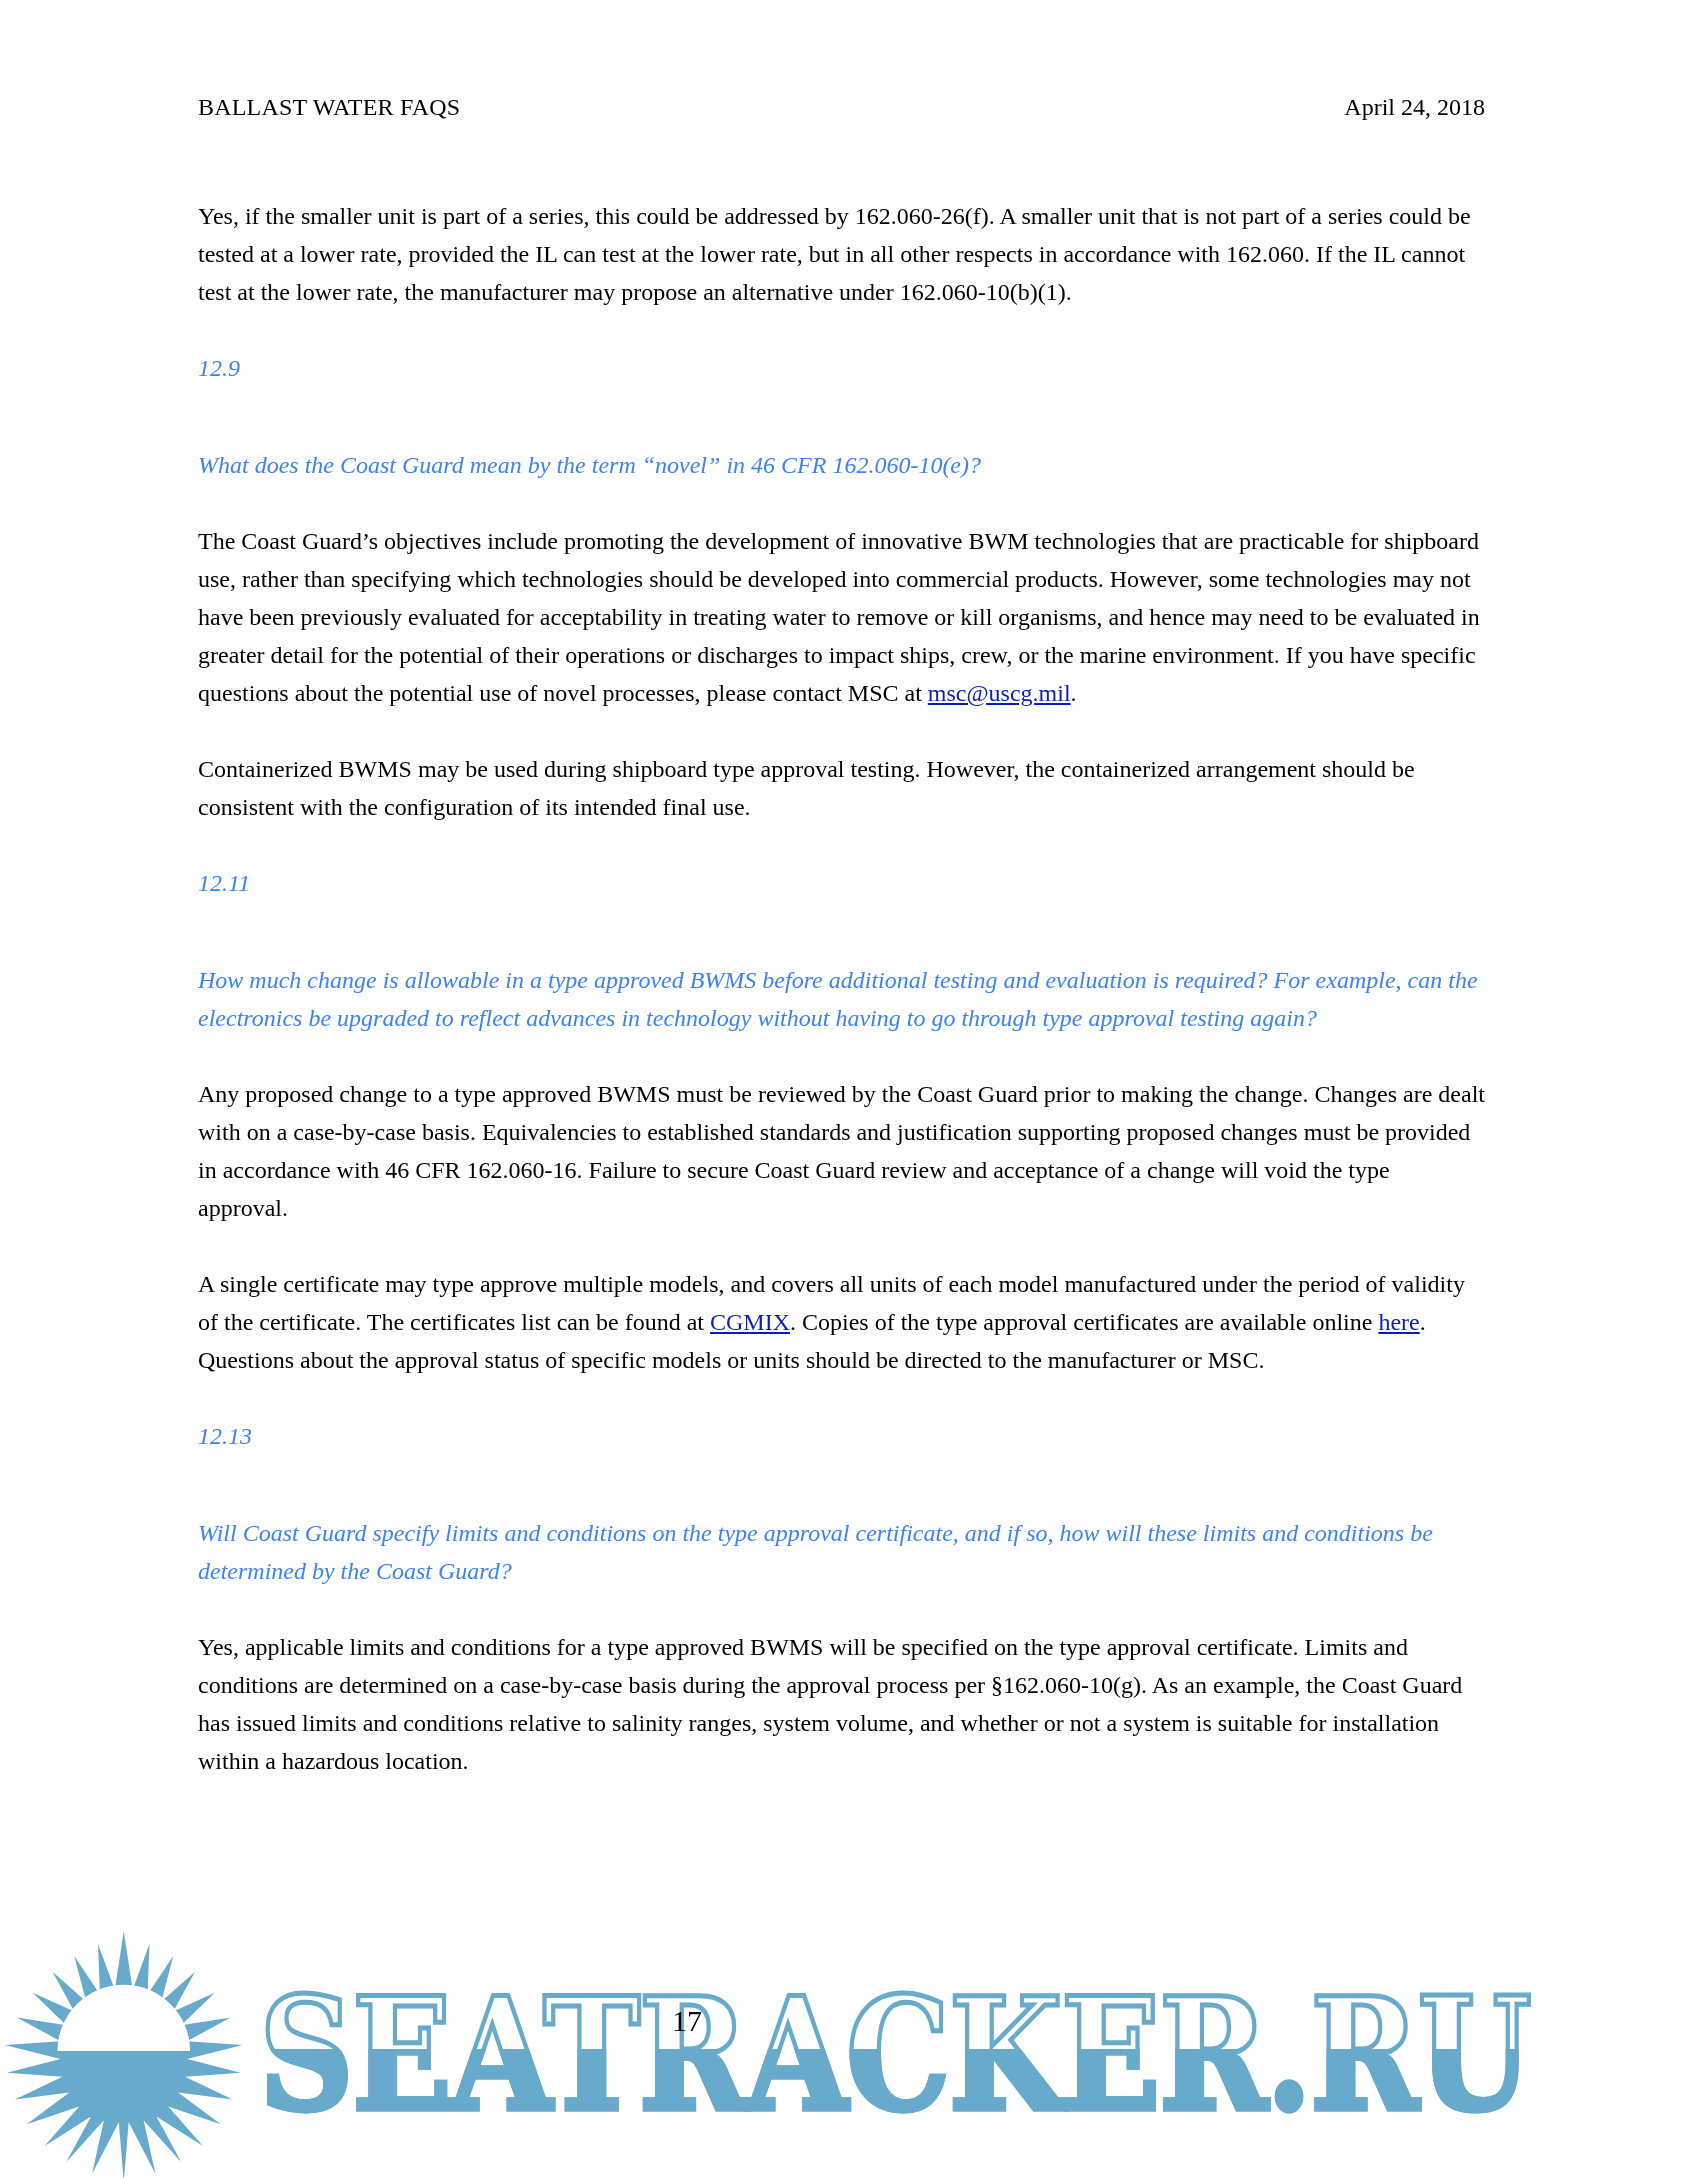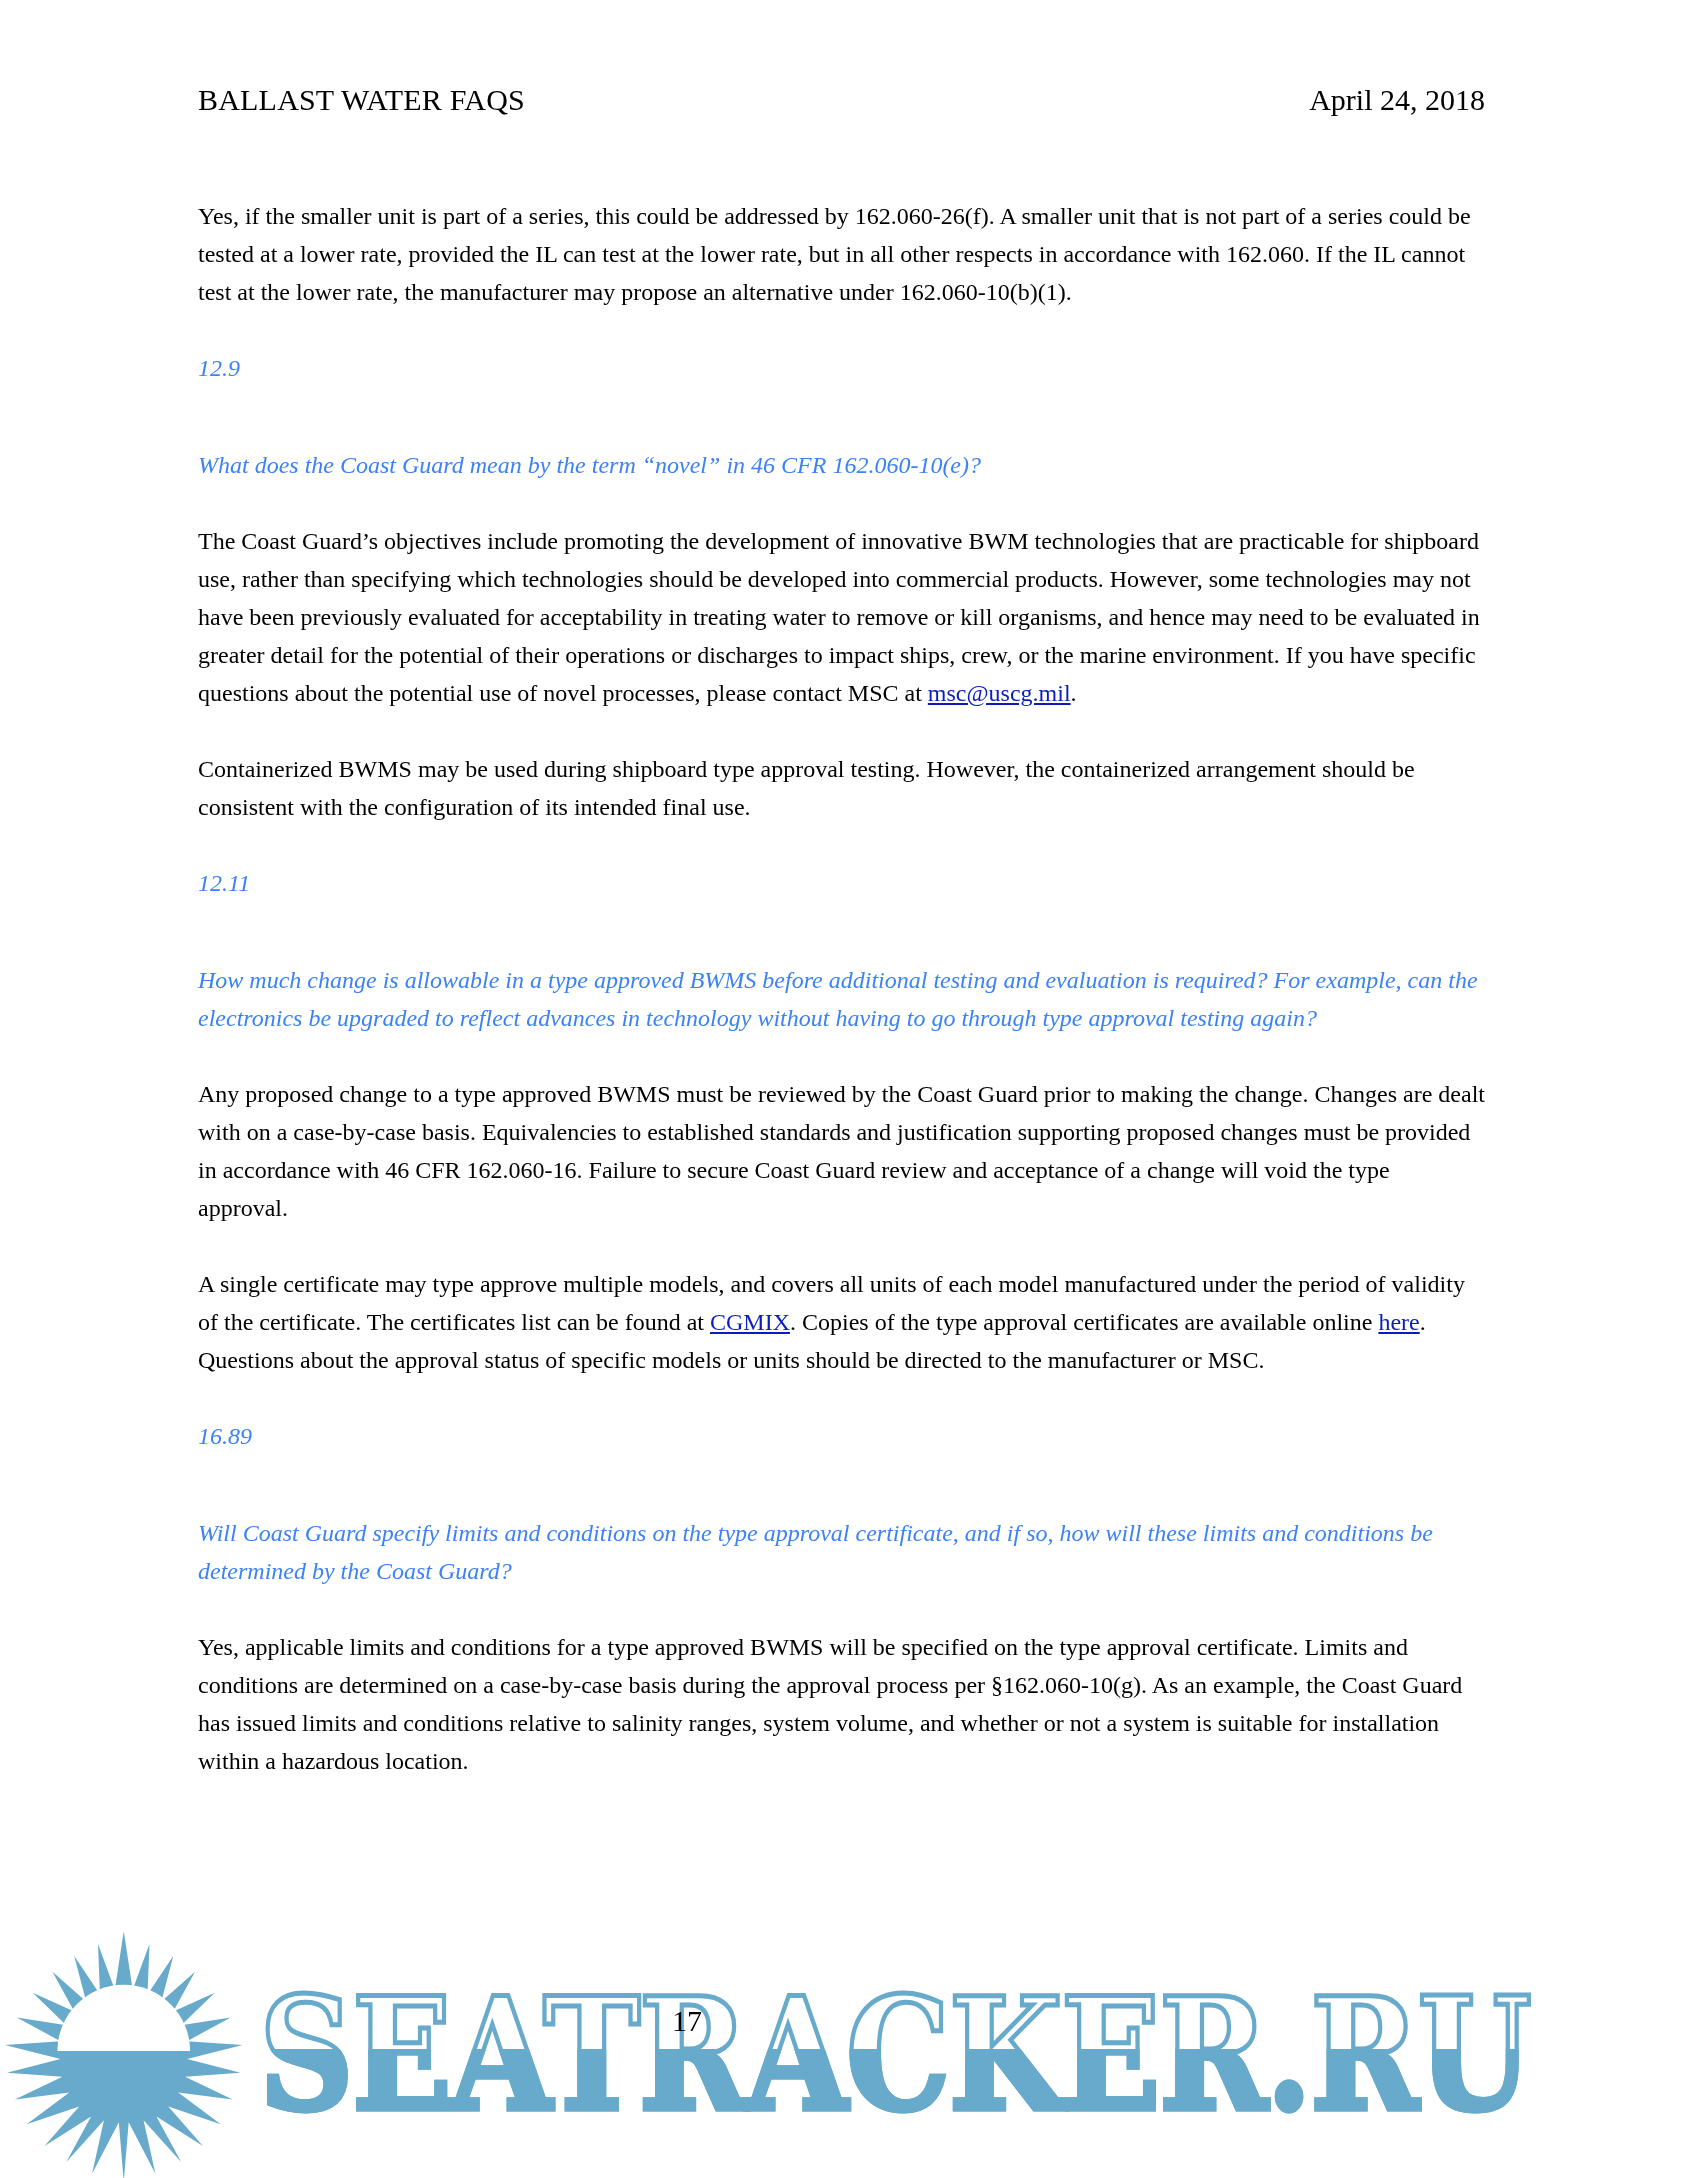--- a/index.html
+++ b/index.html
@@ -1,20 +1,20 @@
 <!DOCTYPE html>
 <html><head>
 <meta charset="utf-8">
 <style>
   html, body { margin: 0; padding: 0; background: #ffffff; }
   body { width: 1683px; height: 2178px; position: relative; overflow: hidden;
          font-family: "Liberation Serif", "DejaVu Serif", serif; color: #000; }
   .page { position: absolute; left: 0; top: 0; width: 1683px; height: 2178px; }
-  .header { position: absolute; top: 80px; left: 198px; width: 1287px; height: 40px;
-            font-size: 30px; line-height: 40px; }
+  .header { position: absolute; top: 87px; left: 198px; width: 1287px; height: 40px;
+            font-size: 24px; line-height: 40px; }
   .header .left { position: absolute; left: 0; top: 0; letter-spacing: 0.2px; }
   .header .right { position: absolute; right: 0; top: 0; }
   .content { position: absolute; left: 198px; top: 197px; width: 1287px; font-size: 24px; line-height: 38px; }
   p { margin: 0; }
   .para { margin-bottom: 38px; }
   .q { font-style: italic; display: flex; margin-bottom: 38px; color: #3b82f6; flex-direction: column; }
   .q .num { flex: 0 0 97px; }
   .q .text { flex: 1; }
   a.link { color: #0a1ec0; text-decoration: underline; text-align: right; }
   .pagenum { position: absolute; top: 2004px; left: 0; width: 1374px; text-align: center; font-size: 30px; z-index: 3; }
@@ -49,21 +49,21 @@
 
     <div class="q">
       <span class="num">12.11</span>
       <span class="text">How much change is allowable in a type approved BWMS before additional testing and evaluation is required? For example, can the electronics be upgraded to reflect advances in technology without having to go through type approval testing again?</span>
     </div>
     <p class="para">Any proposed change to a type approved BWMS must be reviewed by the Coast Guard prior to making the change. Changes are dealt with on a case-by-case basis. Equivalencies to established standards and justification supporting proposed changes must be provided in accordance with 46 CFR 162.060-16. Failure to secure Coast Guard review and acceptance of a change will void the type approval.</p>
 
     <p class="para"><span>A single certificate may type approve multiple models, and covers all units of each model manufactured under the period of validity of the certificate. The certificates list can be found at </span><a class="link" href="#">CGMIX</a><span>. Copies of the type approval certificates are available online </span><a class="link" href="#">here</a><span>. Questions about the approval status of specific models or units should be directed to the manufacturer or MSC.</span></p>
 
     <div class="q">
-      <span class="num">16.89</span>
+      <span class="num">12.13</span>
       <span class="text">Will Coast Guard specify limits and conditions on the type approval certificate, and if so, how will these limits and conditions be determined by the Coast Guard?</span>
     </div>
     <p class="para">Yes, applicable limits and conditions for a type approved BWMS will be specified on the type approval certificate. Limits and conditions are determined on a case-by-case basis during the approval process per §162.060-10(g). As an example, the Coast Guard has issued limits and conditions relative to salinity ranges, system volume, and whether or not a system is suitable for installation within a hazardous location.</p>
 
   </div>
 
   <svg class="watermark" viewBox="0 0 1700 250" width="1683" height="248" style="left:0;top:1931px;">
     <g transform="translate(125,125)">
       <polygon fill="#67aacb" points="
         0,-125 9,-66 26,-112 24,-61 50,-100 38,-54 72,-84 50,-44 92,-63 58,-30 108,-38 64,-14 120,-10 64,4 118,18 62,22 110,45 55,38 98,70 45,52 80,92 33,62 58,108 20,66 32,120 5,68 0,128 -5,68 -32,120 -20,66 -58,108 -33,62 -80,92 -45,52 -98,70 -55,38 -110,45 -62,22 -118,18 -64,4 -120,-10 -64,-14 -108,-38 -58,-30 -92,-63 -50,-44 -72,-84 -38,-54 -50,-100 -24,-61 -26,-112 -9,-66"></polygon>

